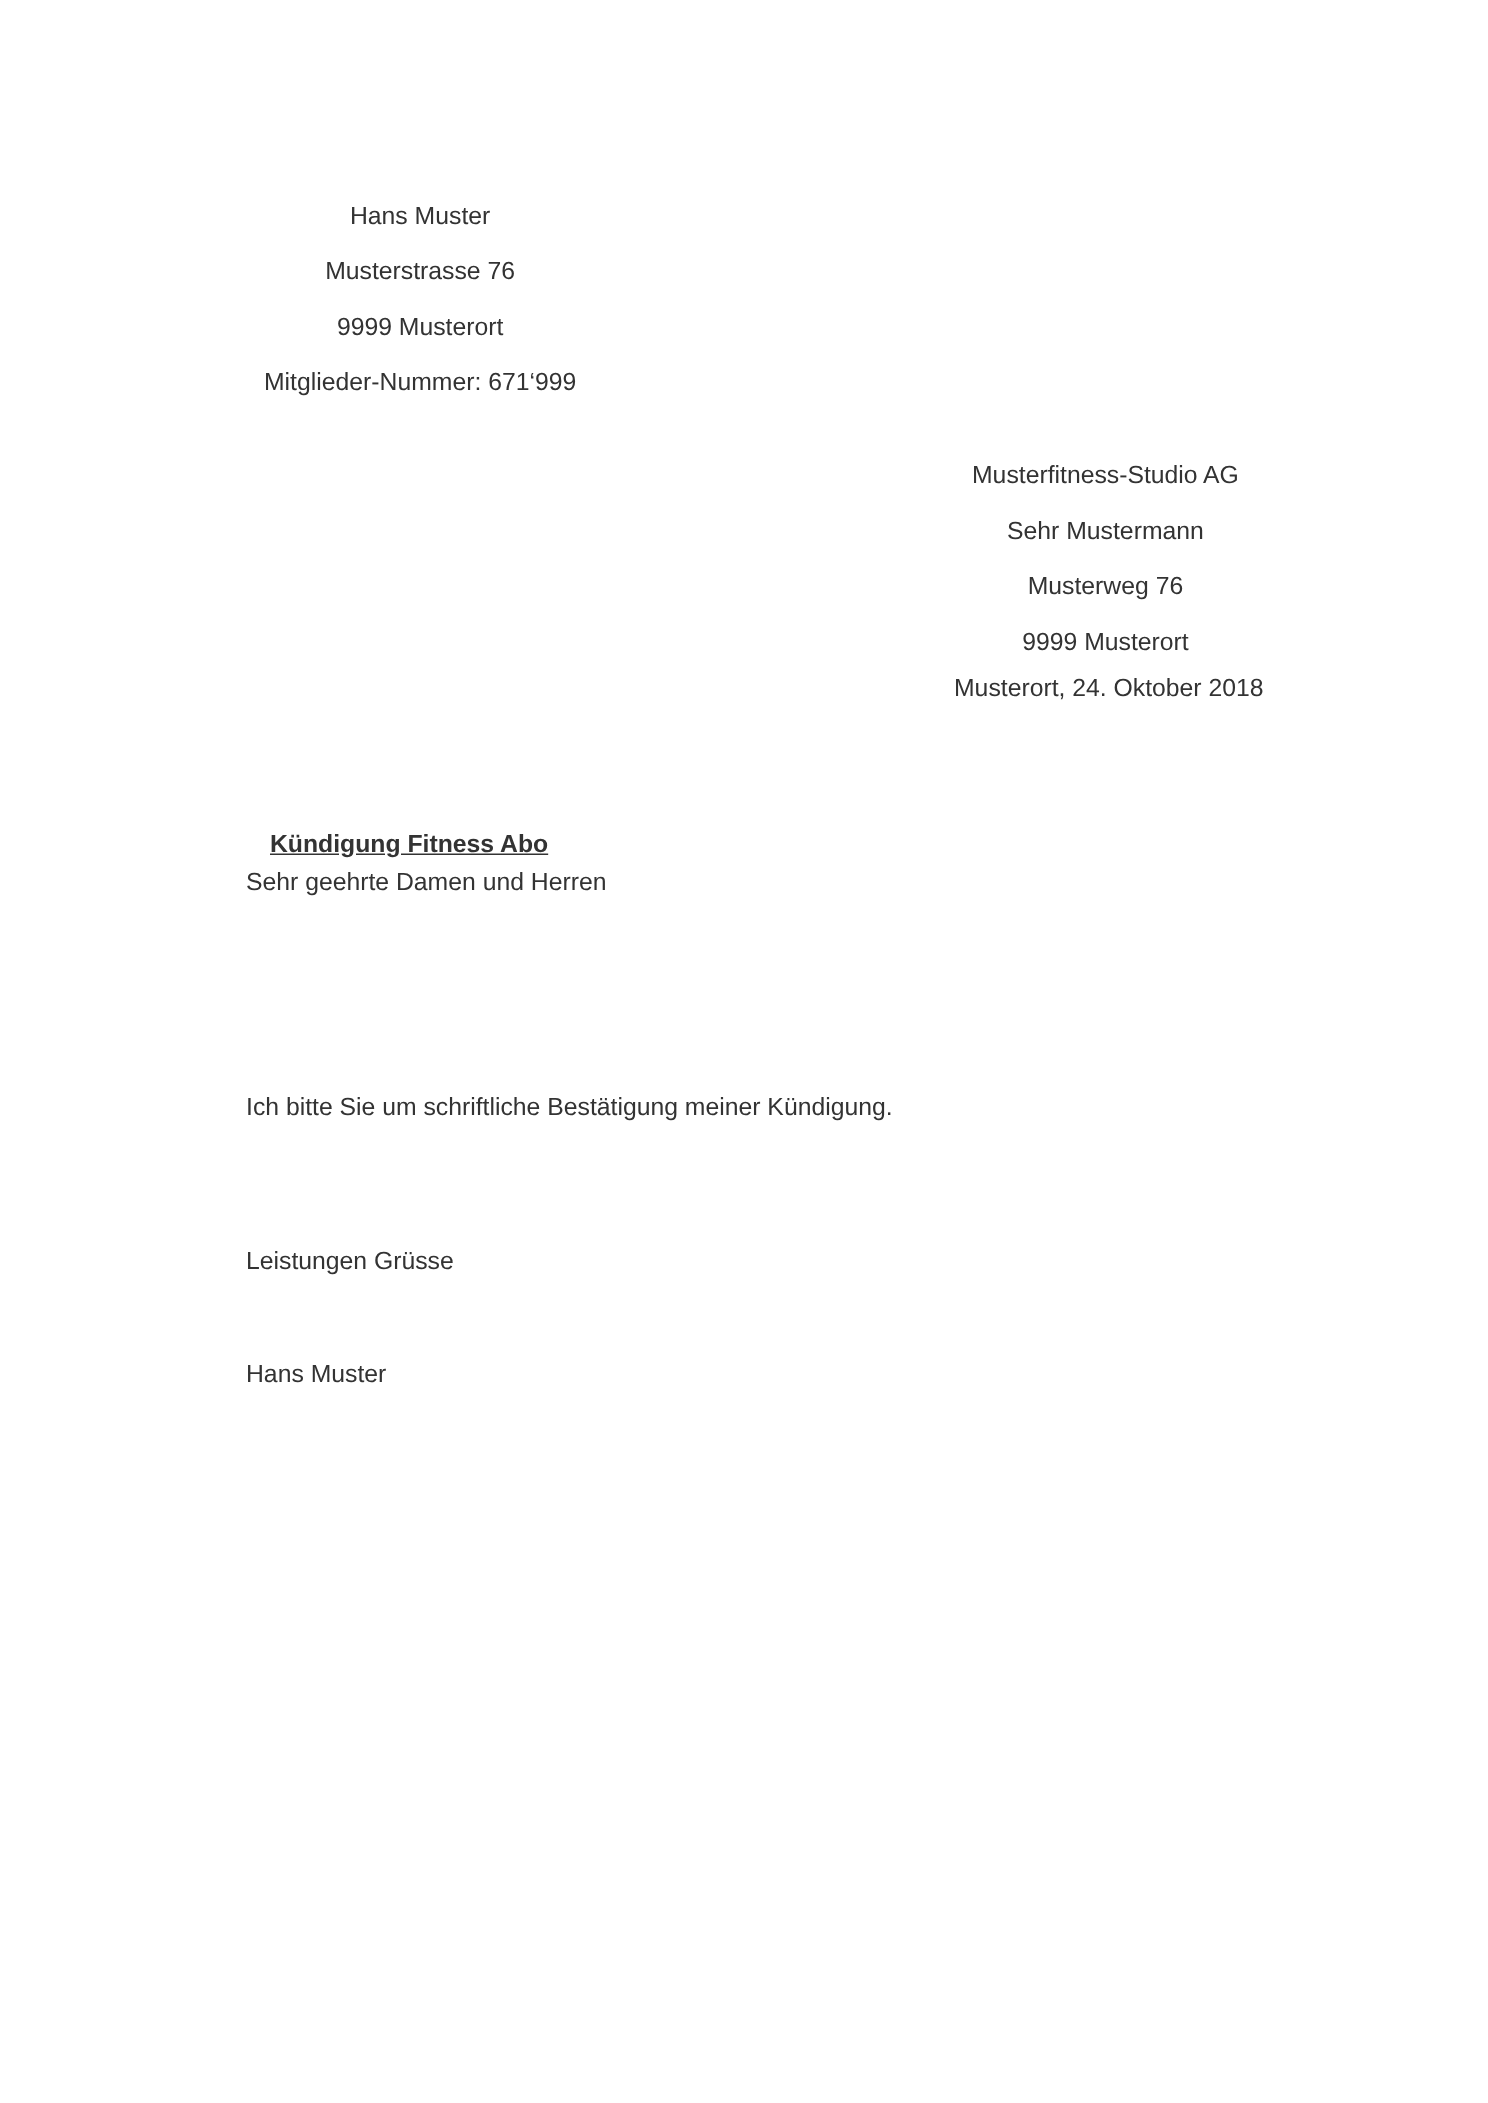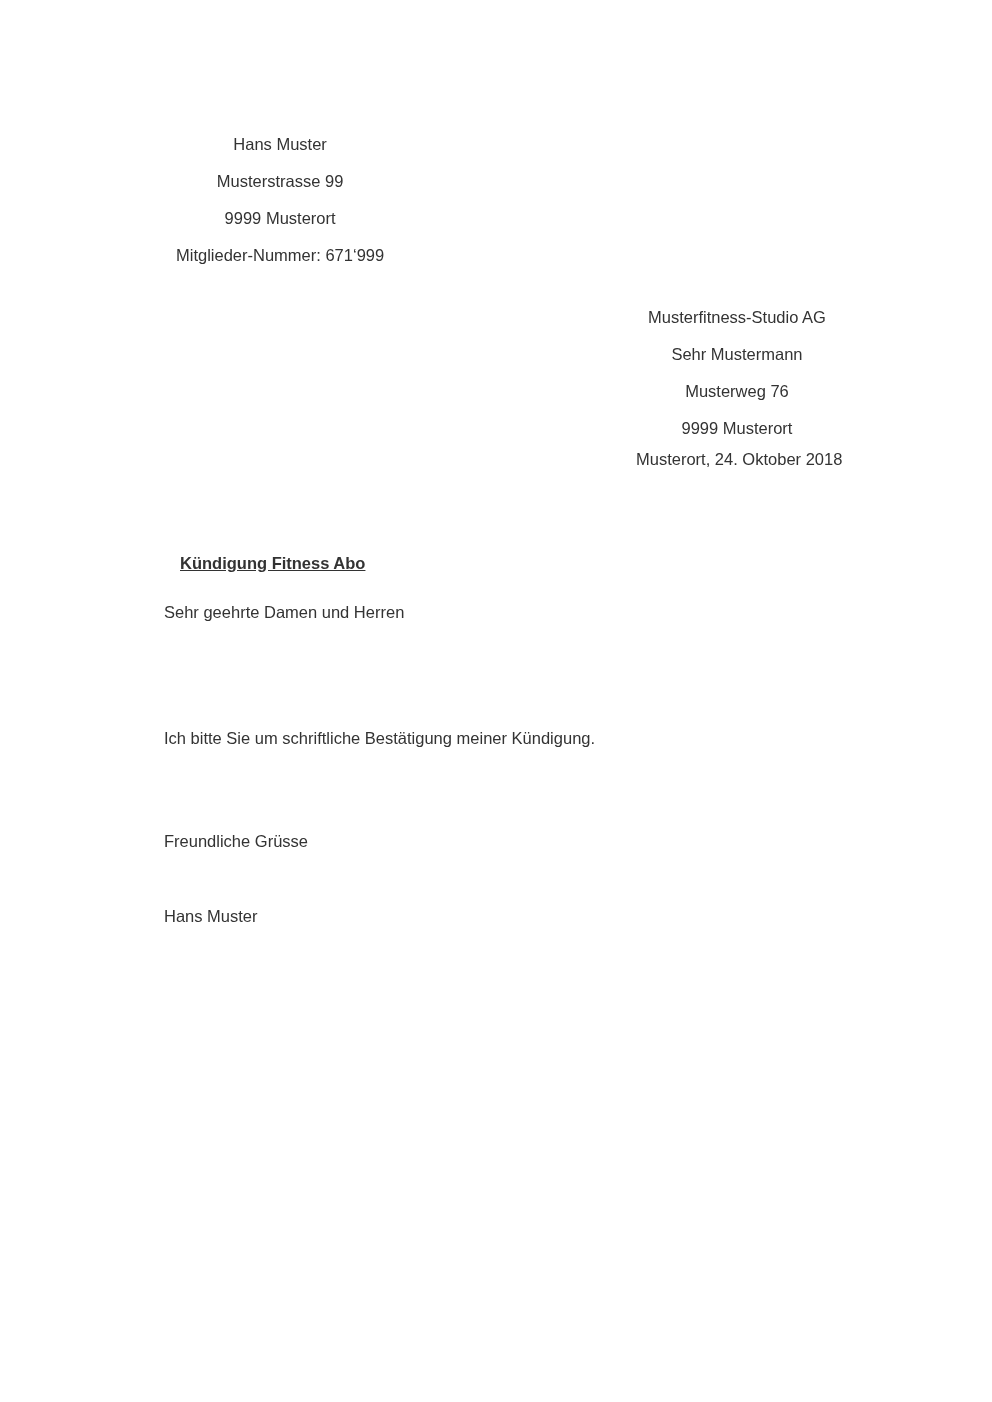--- a/index.html
+++ b/index.html
@@ -18,51 +18,51 @@
     height: 1402px;
     background: #ffffff;
     font-size: 16.5px;
     line-height: 25px;
   }
   .block { position: absolute; }
   .sender-block    { left: 116px; top: 72px; }
   .recipient-block { left: 588px; top: 245px; }
   .date-line       { left: 588px; top: 399px; }
   .subject-line    { left: 132px; top: 503px; font-weight: bold; text-decoration: underline; }
-  .salutation-line { left: 116px; top: 552px; }
+  .salutation-line { left: 116px; top: 528px; }
   .body-paragraph-1{ left: 116px; top: 602px; max-width: 735px; }
   .body-paragraph-2{ left: 116px; top: 678px; max-width: 735px; }
   .closing-line    { left: 116px; top: 781px; }
   .signature-line  { left: 116px; top: 856px; }
 </style>
 </head>
 <body>
 
 <div class="page">
 
   <div class="block sender-block">
     <div>Hans Muster</div>
-    <div>Musterstrasse 99</div>
+    <div>Musterstrasse 76</div>
     <div>9999 Musterort</div>
     <div>Mitglieder-Nummer: 671‘999</div>
   </div>
 
   <div class="block recipient-block">
     <div>Musterfitness-Studio AG</div>
     <div>Sehr Mustermann</div>
     <div>Musterweg 76</div>
     <div>9999 Musterort</div>
   </div>
 
   <div class="block date-line">Musterort, 24. Oktober 2018</div>
 
   <div class="block subject-line">Kündigung Fitness Abo</div>
 
   <div class="block salutation-line">Sehr geehrte Damen und Herren</div>
 
 
   <div class="block body-paragraph-2">Ich bitte Sie um schriftliche Bestätigung meiner Kündigung.</div>
 
-  <div class="block closing-line">Freundliche Grüsse</div>
+  <div class="block closing-line">Leistungen Grüsse</div>
 
   <div class="block signature-line">Hans Muster</div>
 
 </div>
 
 </body></html>

